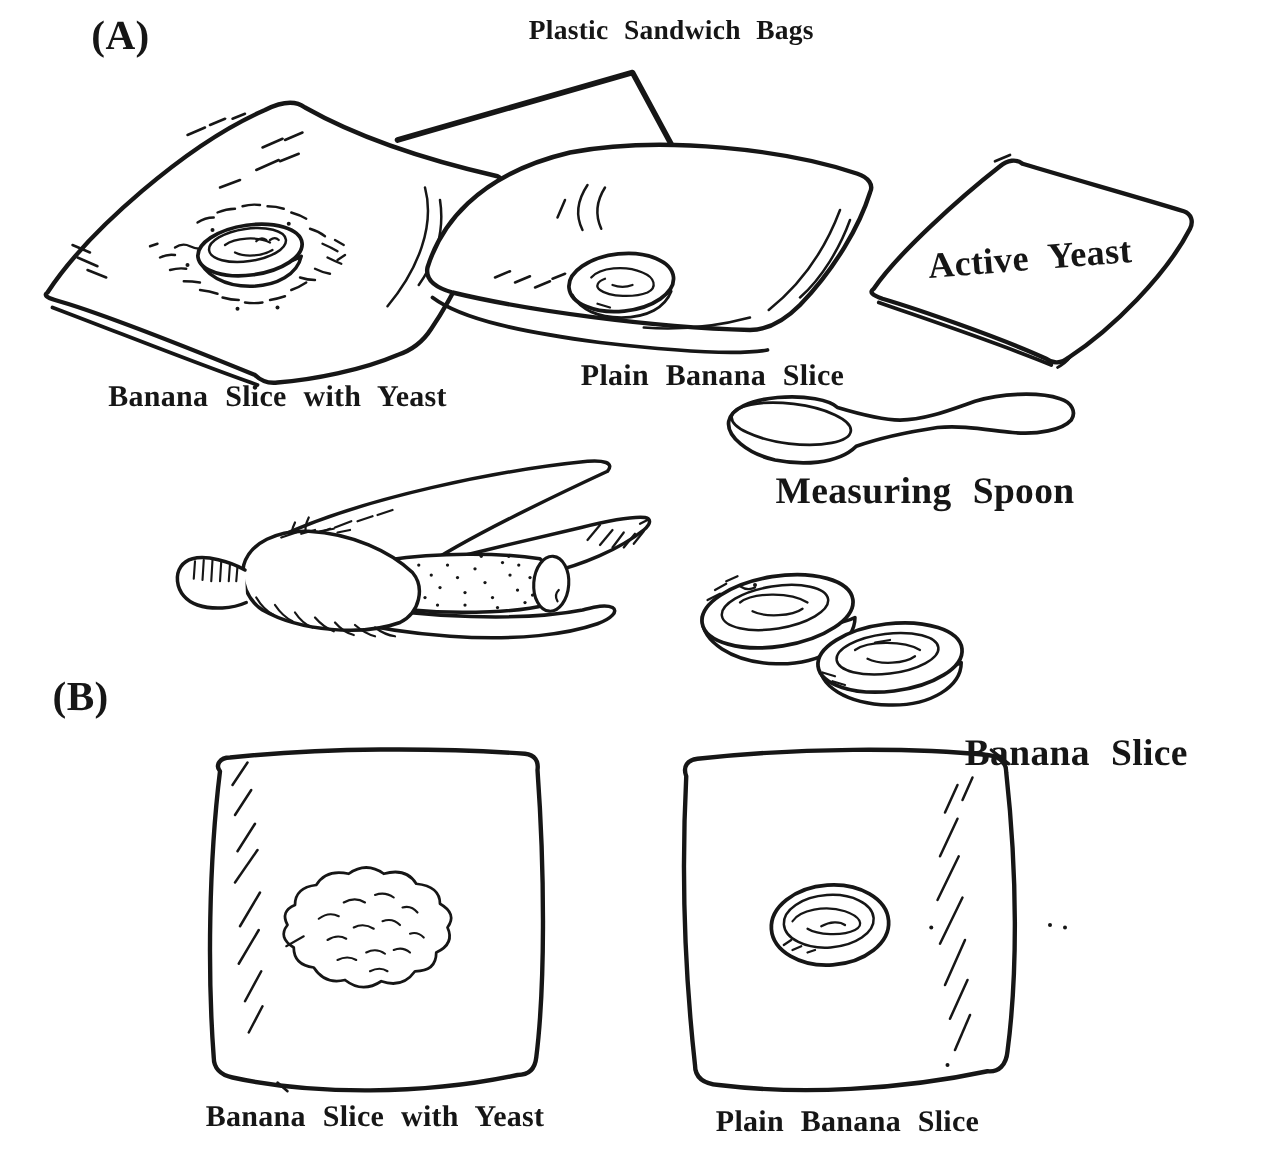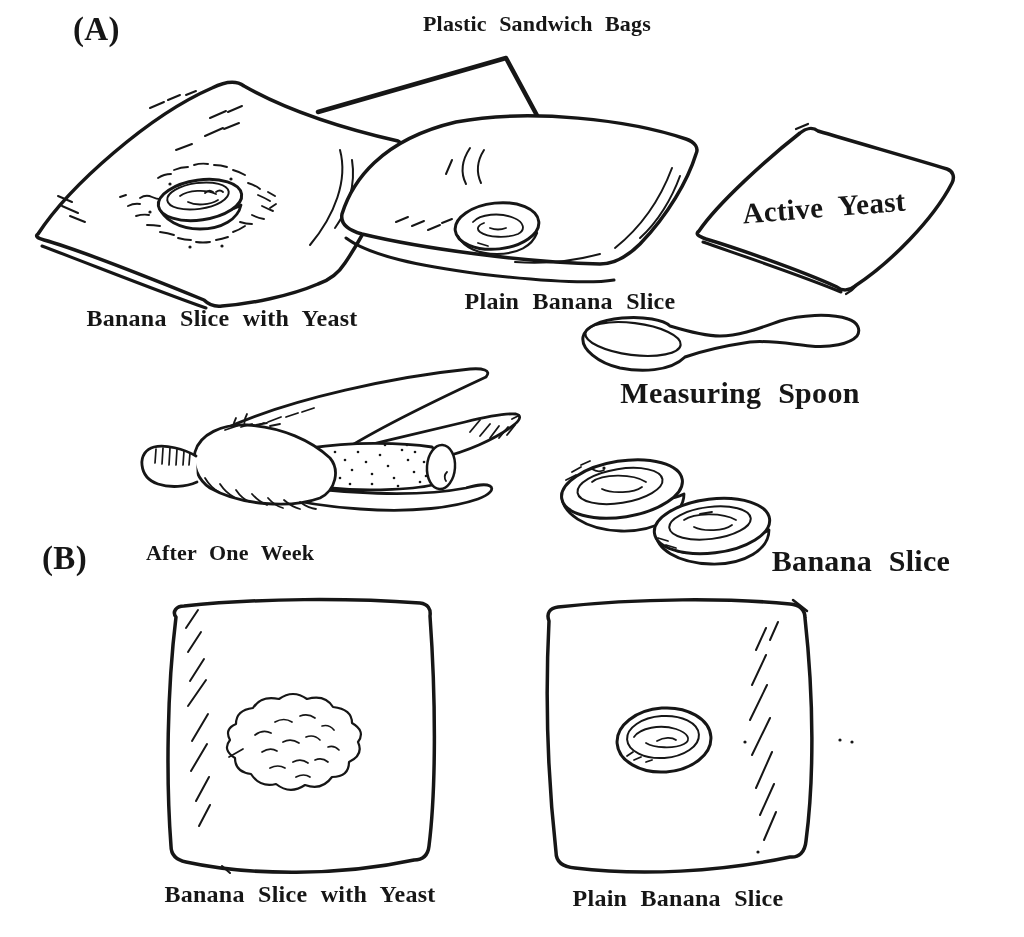--- a/index.html
+++ b/index.html
@@ -305,21 +305,20 @@
   <div class="label lbl-item centered" style="left:222px;top:306px;">Banana Slice with Yeast</div>
 
   <div class="label lbl-item centered" style="left:570px;top:289px;">Plain Banana Slice</div>
 
   <div class="label lbl-yeast" style="left:824px;top:192px;">Active Yeast</div>
 
   <div class="label lbl-small centered" style="left:740px;top:377px;">Measuring Spoon</div>
 
   <div class="label lbl-section" style="left:42px;top:541px;">(B)</div>
 
-  <div class="label lbl-title centered" style="left:230px;top:541px;">After One Week</div>
-
-  <div class="label lbl-small centered" style="left:861px;top:545px;">Banana Slice</div>
+
+  <div class="label lbl-small centered" style="left:861px;top:587px;">Banana Slice</div>
 
   <div class="label lbl-item centered" style="left:300px;top:882px;">Banana Slice with Yeast</div>
 
   <div class="label lbl-item centered" style="left:678px;top:886px;">Plain Banana Slice</div>
 
 </div>
 
 </body></html>

